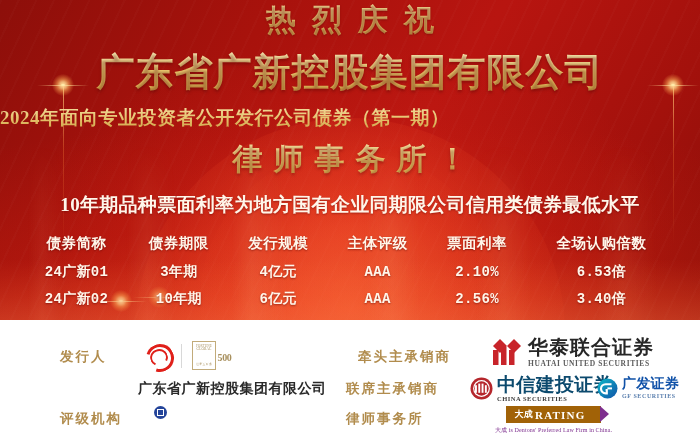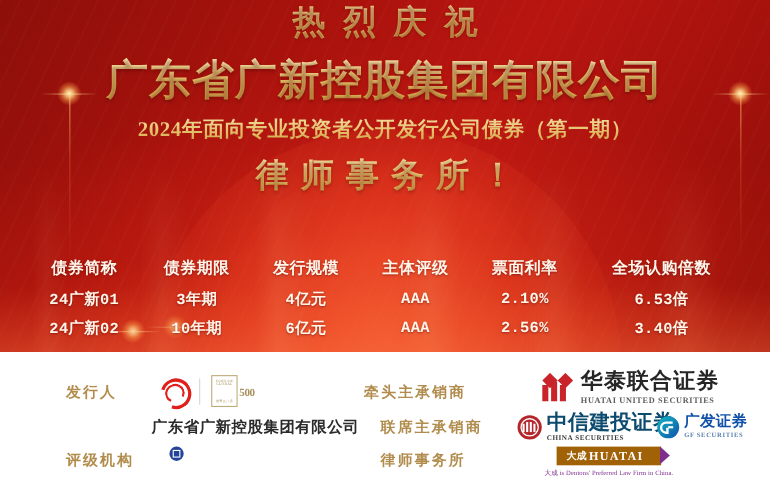--- a/index.html
+++ b/index.html
@@ -125,21 +125,21 @@
     font-size: 38px;
     letter-spacing: 1px;
     font-weight: bold;
     color: #edcf7c;
     background: linear-gradient(180deg, #fbefc2 0%, #ecc96d 48%, #d3a342 100%);
     -webkit-background-clip: text; background-clip: text;
     -webkit-text-fill-color: transparent;
     text-shadow: 0 2px 3px rgba(70,0,0,.35);
   }
   .t-issue {
-    text-align: center;
+    text-align: left;
     margin-top: 7px;
     font-size: 19px;
     letter-spacing: 0.5px;
     font-weight: bold;
     color: #e7c577;
     background: linear-gradient(180deg, #f4e0a2 0%, #e2bd66 60%, #cc9f46 100%);
     -webkit-background-clip: text; background-clip: text;
     -webkit-text-fill-color: transparent;
   }
   .t-success {
@@ -315,20 +315,21 @@
     <div class="sparkle" style="left:158px; top:296px; opacity:.6;">
       <span class="ray-h"></span>
     </div>
   </div>
 
   <div class="hero-text">
     <div class="t-congrats">热烈庆祝</div>
     <div class="t-company">广东省广新控股集团有限公司</div>
     <div class="t-issue">2024年面向专业投资者公开发行公司债券（第一期）</div>
     <div class="t-success">律师事务所！</div>
+    <div class="t-highlight">10年期品种票面利率为地方国有企业同期限公司信用类债券最低水平</div>
   </div>
 
   <table class="bond-table">
     <thead>
       <tr>
         <th>债券简称</th>
         <th>债券期限</th>
         <th>发行规模</th>
         <th>主体评级</th>
         <th>票面利率</th>
@@ -382,21 +383,21 @@
 
     <div class="f-row" style="left:34px; top:90px;">
       <span class="f-label">评级机构</span>
     </div>
     <div class="f-row" style="left:128px; top:86px;">
       <div class="logo-xsj">
         <span class="xsj-mark"></span>
       </div>
     </div>
 
-    <div class="f-row" style="left:305px; top:28px;">
+    <div class="f-row" style="left:332px; top:28px;">
       <span class="f-label">牵头主承销商</span>
     </div>
     <div class="f-row" style="left:466px; top:17px;">
       <div class="logo-ht">
         <span class="ht-mark">
           <svg width="30" height="26" viewBox="0 0 30 26" aria-hidden="true">
             <polygon points="8,0 15,7 8,14 1,7" fill="#c8242a"></polygon>
             <polygon points="22,0 29,7 22,14 15,7" fill="#c8242a"></polygon>
             <rect x="1" y="11" width="5.5" height="15" fill="#c8242a"></rect>
             <rect x="9" y="8" width="5.5" height="18" fill="#c8242a"></rect>
@@ -454,20 +455,20 @@
       </div>
     </div>
 
     <div class="f-row" style="left:320px; top:90px;">
       <span class="f-label">律师事务所</span>
     </div>
     <div class="f-row" style="left:469px; top:86px;">
       <div class="logo-dt">
         <span class="dt-banner">
           <span class="dt-cn">大成</span>
-          <span class="dt-en">HUATAI</span>
+          <span class="dt-en">RATING</span>
         </span>
         <span class="dt-tag">大成 is Dentons' Preferred Law Firm in China.</span>
       </div>
     </div>
 
   </div>
 </div>
 
 </body></html>

